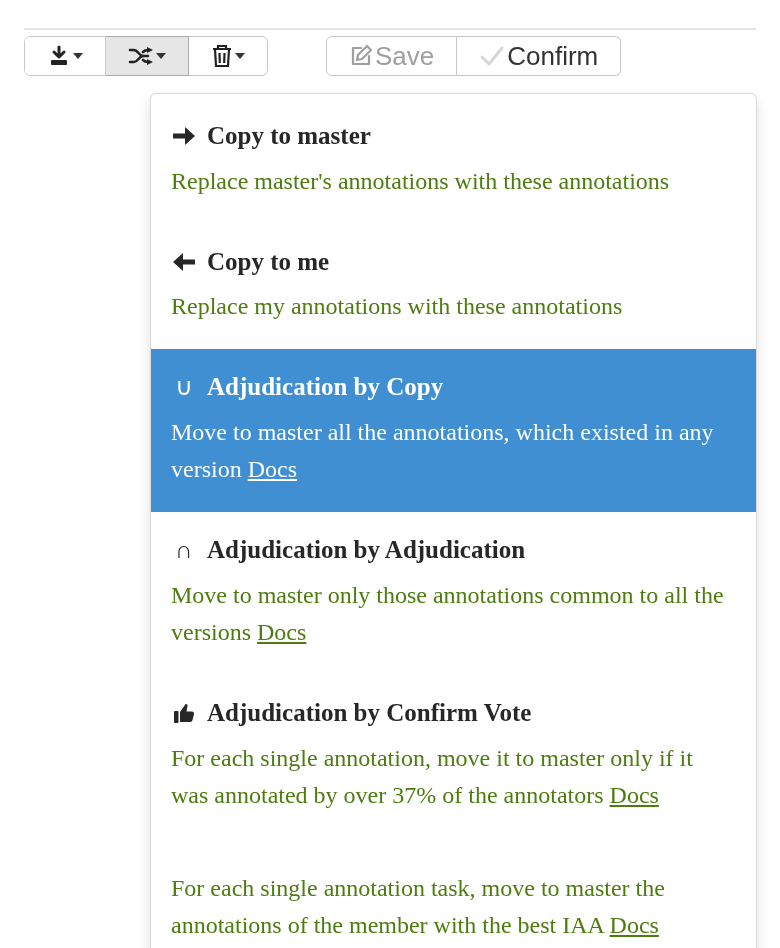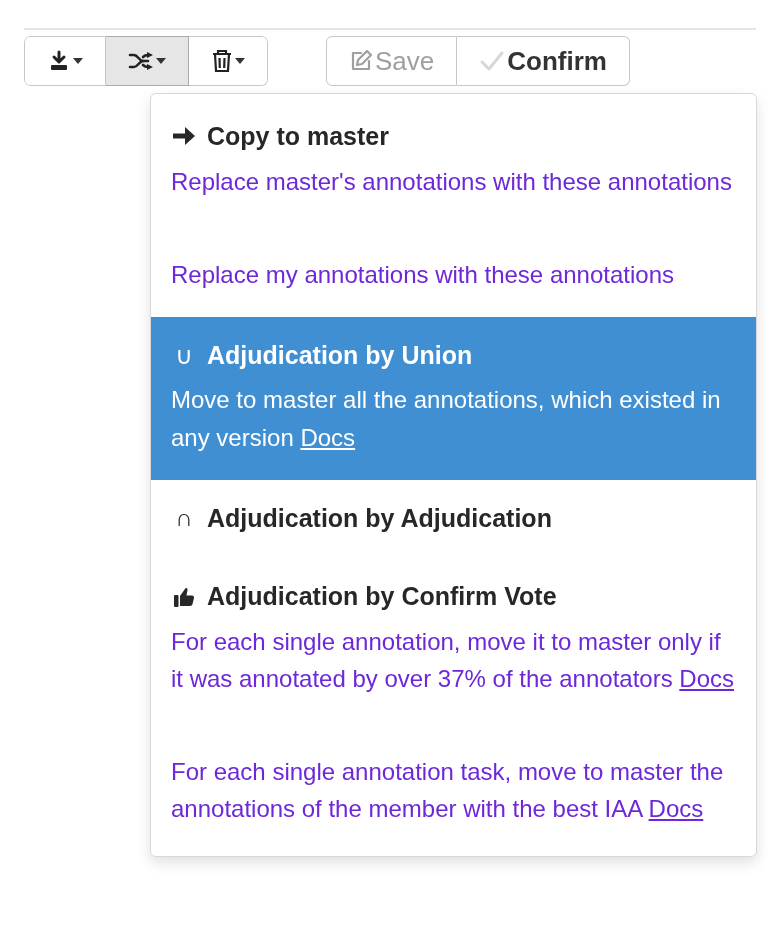--- a/index.html
+++ b/index.html
@@ -26,21 +26,21 @@
       border-radius: 6px;
       overflow: hidden;
     }
     .btn {
       display: inline-flex;
       align-items: center;
       justify-content: center;
       gap: 2px;
       background: #fff;
       border: 1px solid #c7c7c7;
-      height: 50px;
+      height: 40px;
       padding: 0 22px;
       cursor: pointer;
       font-size: 26px;
       color: #333;
     }
     .btn-group .btn {
       border-radius: 0;
     }
     .btn-group .btn:first-child {
       border-top-left-radius: 6px;
@@ -77,51 +77,51 @@
       display: inline-flex;
     }
     .right-group .btn:first-child {
       border-top-left-radius: 6px;
       border-bottom-left-radius: 6px;
     }
     .right-group .btn:last-child {
       border-top-right-radius: 6px;
       border-bottom-right-radius: 6px;
       border-left: none;
-      font-weight: bold;
     }
 
     .dropdown {
       position: absolute;
       top: 93px;
       left: 150px;
       width: 607px;
       background: #fff;
       border: 1px solid #d9d9d9;
       border-radius: 6px;
       box-shadow: 0 6px 14px rgba(0,0,0,0.12);
       padding: 4px 0;
     }
     .menu-item {
       padding: 22px 20px 24px 20px;
       cursor: pointer;
+      font-family: Liberation Serif, serif;
     }
     .menu-item .title-row {
       display: flex;
       align-items: center;
       gap: 10px;
       font-weight: 700;
       font-size: 25px;
       color: #272727;
       line-height: 1.3;
     }
     .menu-item .desc {
       margin-top: 10px;
       font-size: 24px;
-      color: #6d28d9;
+      color: #4d7c0f;
       line-height: 1.55;
     }
     .menu-item .desc a {
       color: inherit;
       text-decoration: underline;
       text-align: center;
     }
     .menu-item.highlight {
       background: #3f8fd2;
     }
@@ -214,43 +214,55 @@
         </svg>
       </span>
       <span>Copy to master</span>
     </div>
     <div class="desc">
       <span>Replace master's annotations with these annotations</span>
     </div>
   </div>
 
   <div class="menu-item">
+    <div class="title-row">
+      <span class="icon-wrap">
+        <svg class="icon-svg" width="22" height="18" viewBox="0 0 22 18" fill="#272727">
+          <rect x="8" y="6.5" width="14" height="5"></rect>
+          <polygon points="10,0 0,9 10,18"></polygon>
+        </svg>
+      </span>
+      <span>Copy to me</span>
+    </div>
     <div class="desc">
       <span>Replace my annotations with these annotations</span>
     </div>
   </div>
 
   <div class="menu-item highlight">
     <div class="title-row">
       <span class="icon-wrap">
           <span class="union-sym">∪</span>
         </span>
-      <span>Adjudication by Union</span>
+      <span>Adjudication by Copy</span>
     </div>
     <div class="desc">
       <span>Move to master all the annotations, which existed in any version </span><a href="#">Docs</a>
     </div>
   </div>
 
   <div class="menu-item">
     <div class="title-row">
       <span class="icon-wrap">
           <span class="intersect-sym">∩</span>
         </span>
       <span>Adjudication by Adjudication</span>
+    </div>
+    <div class="desc">
+      <span>Move to master only those annotations common to all the versions </span><a href="#">Docs</a>
     </div>
   </div>
 
   <div class="menu-item">
     <div class="title-row">
       <span class="icon-wrap">
         <svg class="icon-svg" width="22" height="22" viewBox="0 0 22 22" fill="#272727">
           <rect x="1" y="9" width="4.5" height="12" rx="1"></rect>
           <path d="M7 10 L7 20 L17 20 C18.5 20 19.2 19 19.5 18 L21 12 C21.3 10.5 20.2 9.5 19 9.5 L13.5 9.5 L14.5 4 C14.8 2.3 13.3 1.5 12.3 2.5 L7 10 Z"></path>
         </svg>

